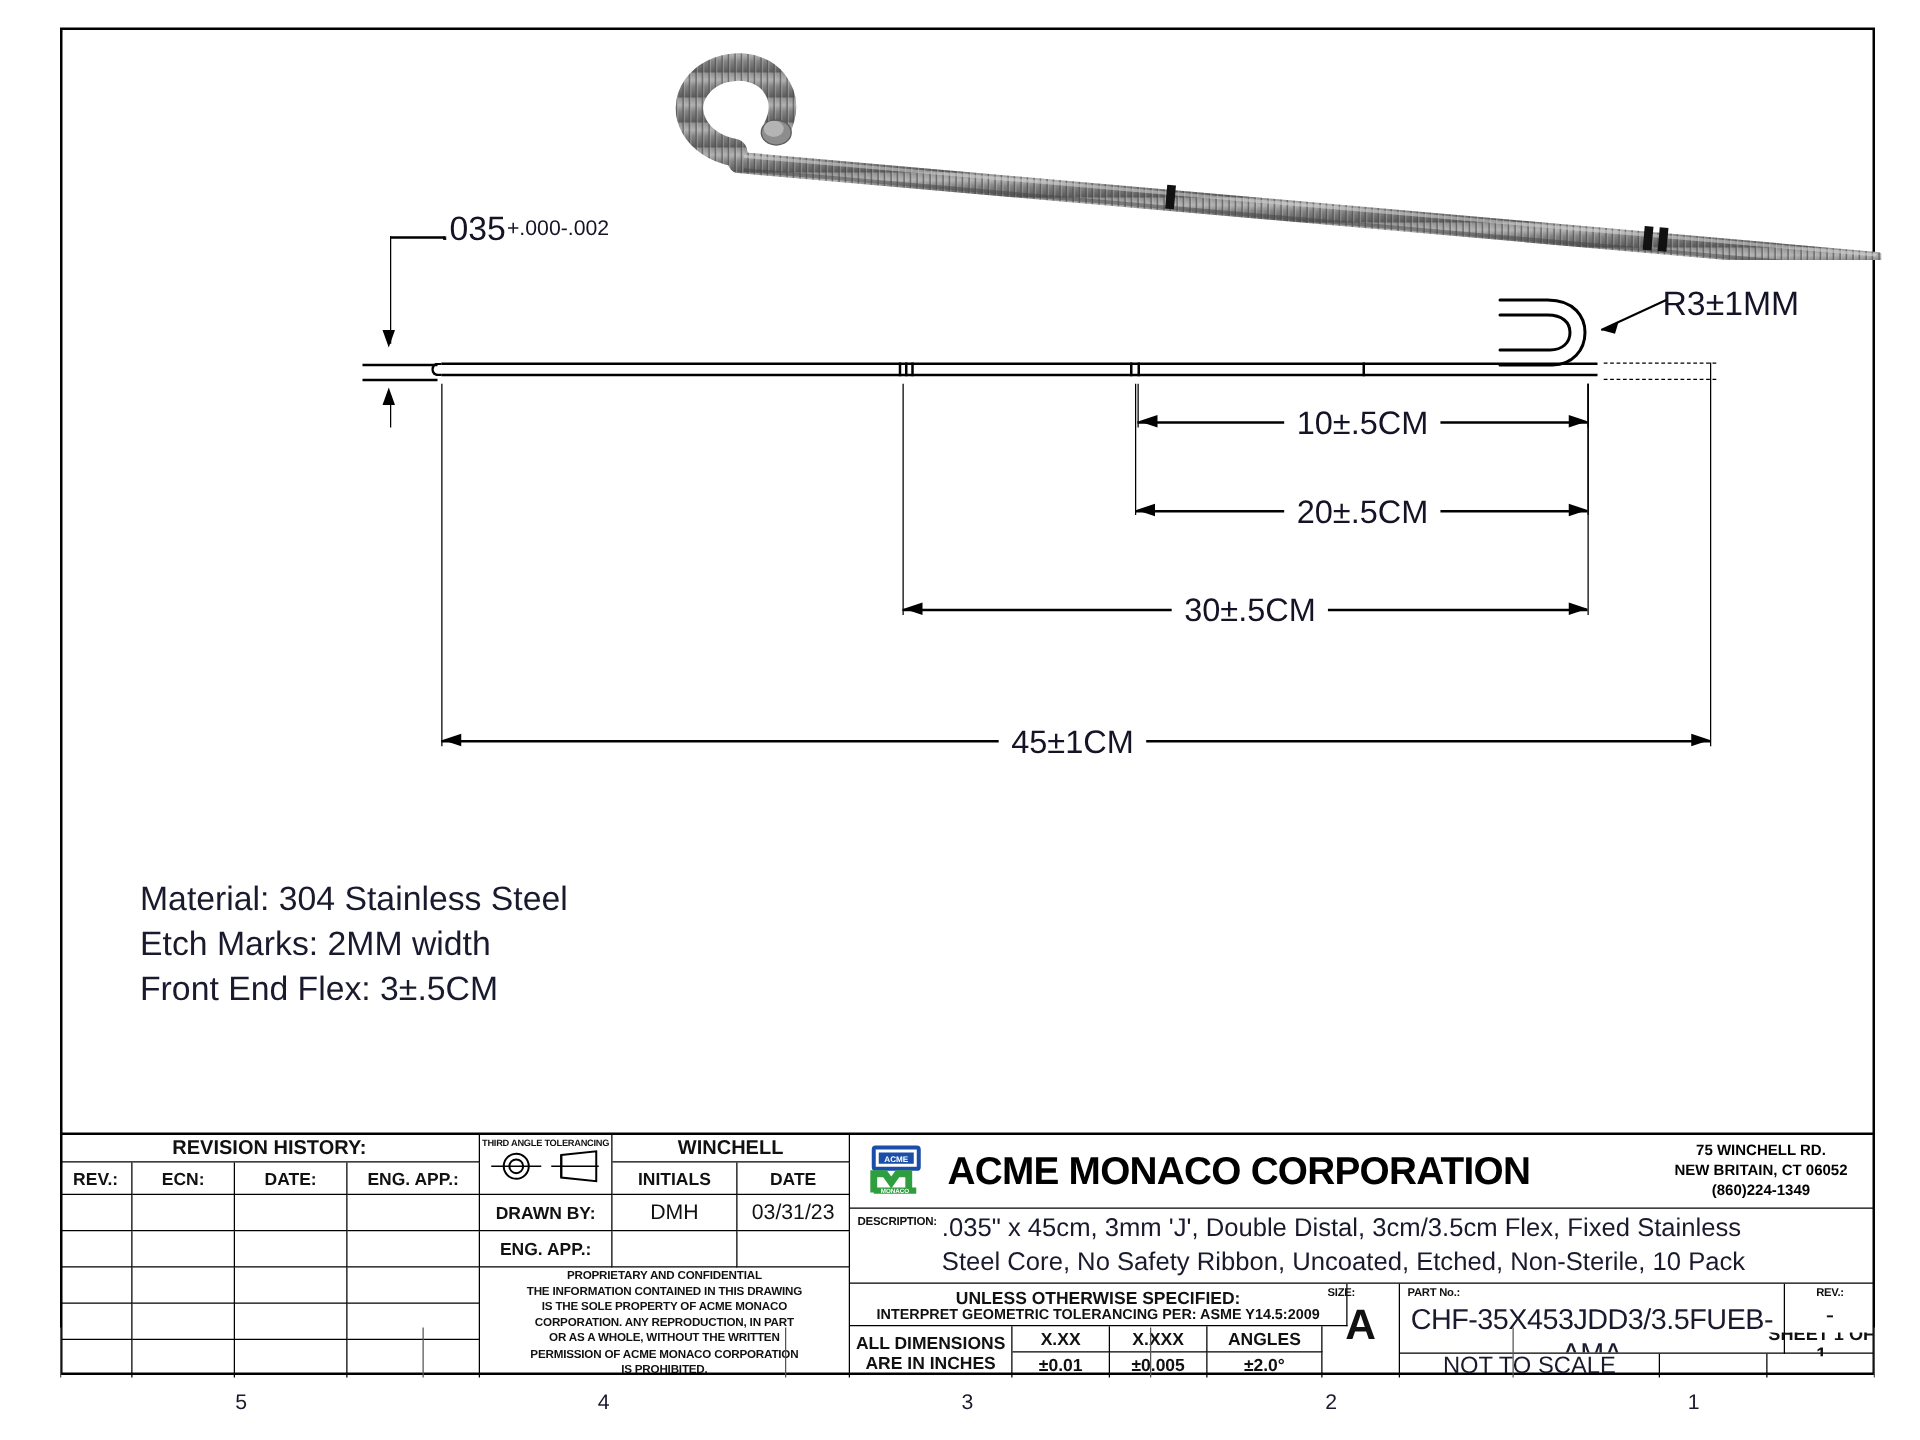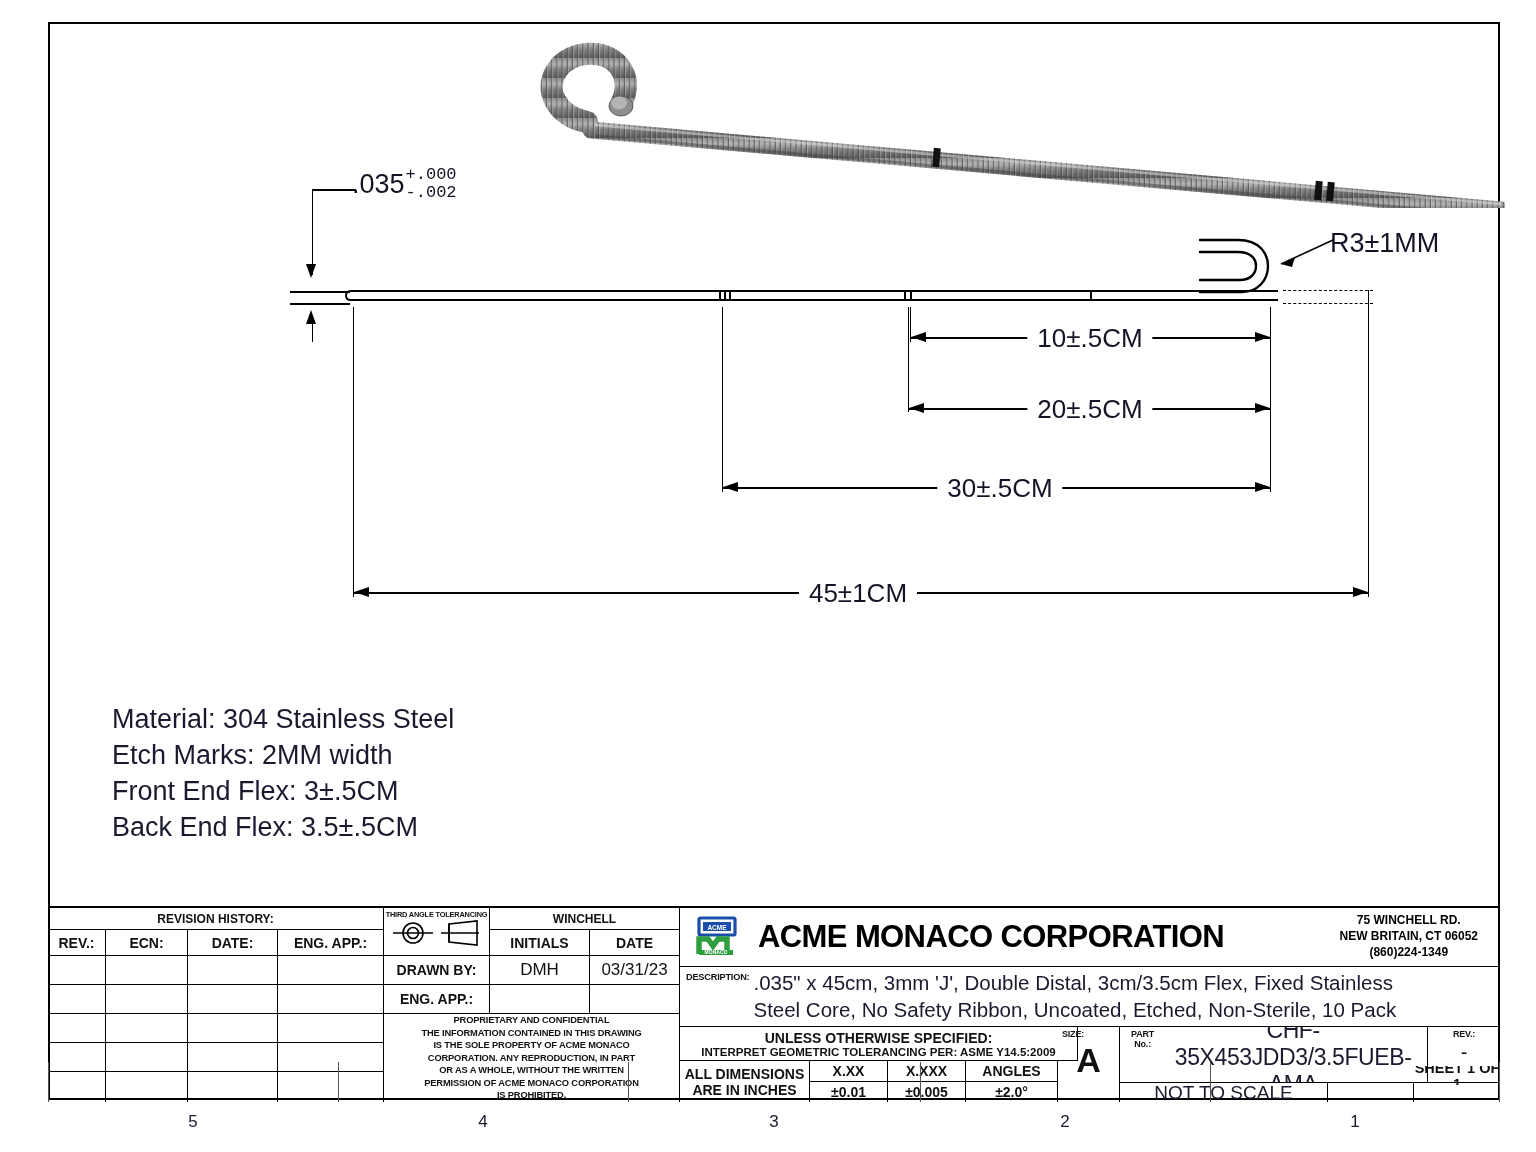--- a/index.html
+++ b/index.html
@@ -140,26 +140,25 @@
     position: absolute;
     left: 352px; top: 168px;
     font-size: 27px;
     color: #141426;
     white-space: nowrap;
     display: flex;
     align-items: center;
   }
   .tolstack {
     display: inline-flex;
-    flex-direction: column;
+    flex-direction: row;
     font-size: 17px;
     line-height: 1.05;
     margin-left: 1px;
     margin-top: -2px;
-    font-family: Liberation Mono, monospace;
   }
 
   .radius-callout {
     position: absolute;
     left: 1330px; top: 228px;
     font-size: 27px;
     color: #141426;
     white-space: nowrap;
   }
 
@@ -185,21 +184,21 @@
     border-right: 1.5px solid #000;
     border-bottom: 1.5px solid #000;
     display: flex;
     align-items: center;
     justify-content: center;
     text-align: center;
     overflow: hidden;
     color: #111;
   }
   .lbl-md { font-size: 14px; font-weight: bold; }
-  .lbl-lg { font-size: 12px; font-weight: bold; }
+  .lbl-lg { font-size: 16px; font-weight: bold; }
   .val-hand { font-family: "Liberation Sans", sans-serif; font-size: 17px; }
 
   .company-name {
     font-size: 31px;
     font-weight: bold;
     letter-spacing: -0.6px;
     color: #000;
   }
   .addr {
     font-size: 12px;
@@ -367,21 +366,20 @@
   <div class="dim-ext" style="left:1368px; top:290px; height:307px;"></div>
   <div class="dimline" style="left:353px; top:592px; width:1015px;"></div>
   <div class="arrowL" style="left:354px; top:587px;"></div>
   <div class="arrowR" style="left:1353px; top:587px;"></div>
   <div class="dim-label" style="left:858px; top:578px;">45±1CM</div>
 
   <div class="notes">
     <div>Material:  304 Stainless Steel</div>
     <div>Etch Marks:  2MM width</div>
     <div>Front End Flex:  3±.5CM</div>
-    <div>Back End Flex:  3.5±.5CM</div>
   </div>
 
   <div class="tb">
 
     <div class="cell lbl-lg" style="left:0; top:0; width:336px; height:22px; border-left:none;">REVISION HISTORY:</div>
 
     <div class="cell lbl-md" style="left:0;   top:22px; width:58px;  height:26px;">REV.:</div>
     <div class="cell lbl-md" style="left:58px;  top:22px; width:82px;  height:26px;">ECN:</div>
     <div class="cell lbl-md" style="left:140px; top:22px; width:90px;  height:26px;">DATE:</div>
     <div class="cell lbl-md" style="left:230px; top:22px; width:106px; height:26px;">ENG. APP.:</div>
@@ -490,21 +488,21 @@
 
     <div class="cell lbl-md" style="left:762px; top:174px; width:78px; height:20px; border-bottom:none;">±0.01</div>
     <div class="cell lbl-md" style="left:840px; top:174px; width:78px; height:20px; border-bottom:none;">±0.005</div>
     <div class="cell lbl-md" style="left:918px; top:174px; width:92px; height:20px; border-bottom:none;">±2.0°</div>
 
     <div class="cell" style="left:1010px; top:119px; width:62px; height:75px; border-bottom:none; flex-direction:column; justify-content:flex-start; padding-top:2px;">
       <span class="tiny-cap" style="font-size:9px; align-self:flex-start; margin-left:4px;">SIZE:</span>
       <span class="sizeA" style="margin-top:2px;">A</span>
     </div>
 
-    <div class="cell" style="left:1072px; top:119px; width:308px; height:56px; flex-direction:row; justify-content:flex-start; padding-top:2px;">
+    <div class="cell" style="left:1072px; top:119px; width:308px; height:56px; flex-direction:column; justify-content:flex-start; padding-top:2px;">
       <span class="tiny-cap" style="font-size:9px; align-self:flex-start; margin-left:6px;">PART No.:</span>
       <span class="partno" style="margin-top:3px;">CHF-35X453JDD3/3.5FUEB-AMA</span>
     </div>
 
     <div class="cell" style="left:1380px; top:119px; width:72px; height:56px; border-right:none; flex-direction:column; justify-content:flex-start; padding-top:2px;">
       <span class="tiny-cap" style="font-size:9px;">REV.:</span>
       <span style="font-size:20px; margin-top:2px;">-</span>
     </div>
 
     <div class="cell nts" style="left:1072px; top:175px; width:208px; height:19px; border-bottom:none;">NOT TO SCALE</div>

